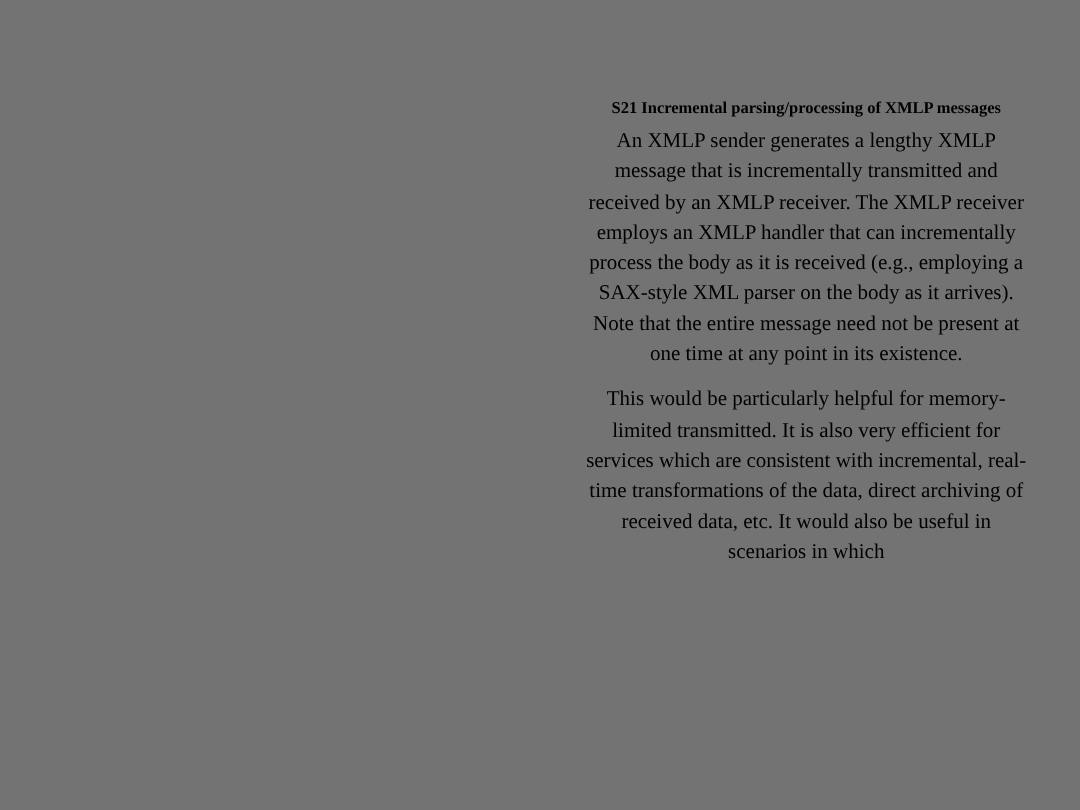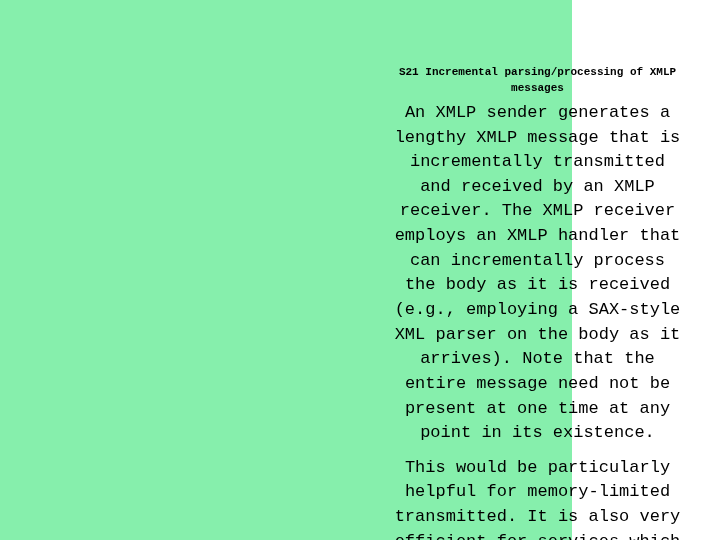--- a/index.html
+++ b/index.html
@@ -11,41 +11,40 @@
       background: #ffffff;
       width: 720px;
       height: 540px;
       overflow: hidden;
       font-family: 'Times New Roman', Times, serif;
       font-size: 11px;
       color: #000000;
     }
     .page-content {
       position: relative;
-      width: 572px;
+      width: 720px;
       height: 540px;
-      background: #86efac;
-      font-family: Liberation Mono, monospace;
+      background: #737373;
     }
     .text-block {
       position: absolute;
       left: 390px;
       top: 65px;
       width: 295px;
       line-height: 1.45;
       text-align: center;
     }
     .section-title {
       font-weight: bold;
       font-size: 11px;
       margin-bottom: 4px;
       text-align: center;
     }
     .section-body {
-      font-size: 17px;
+      font-size: 14px;
       line-height: 1.45;
       text-align: center;
     }
     .paragraph-gap {
       margin-top: 10px;
     }
   </style>
 </head>
 <body>
 

